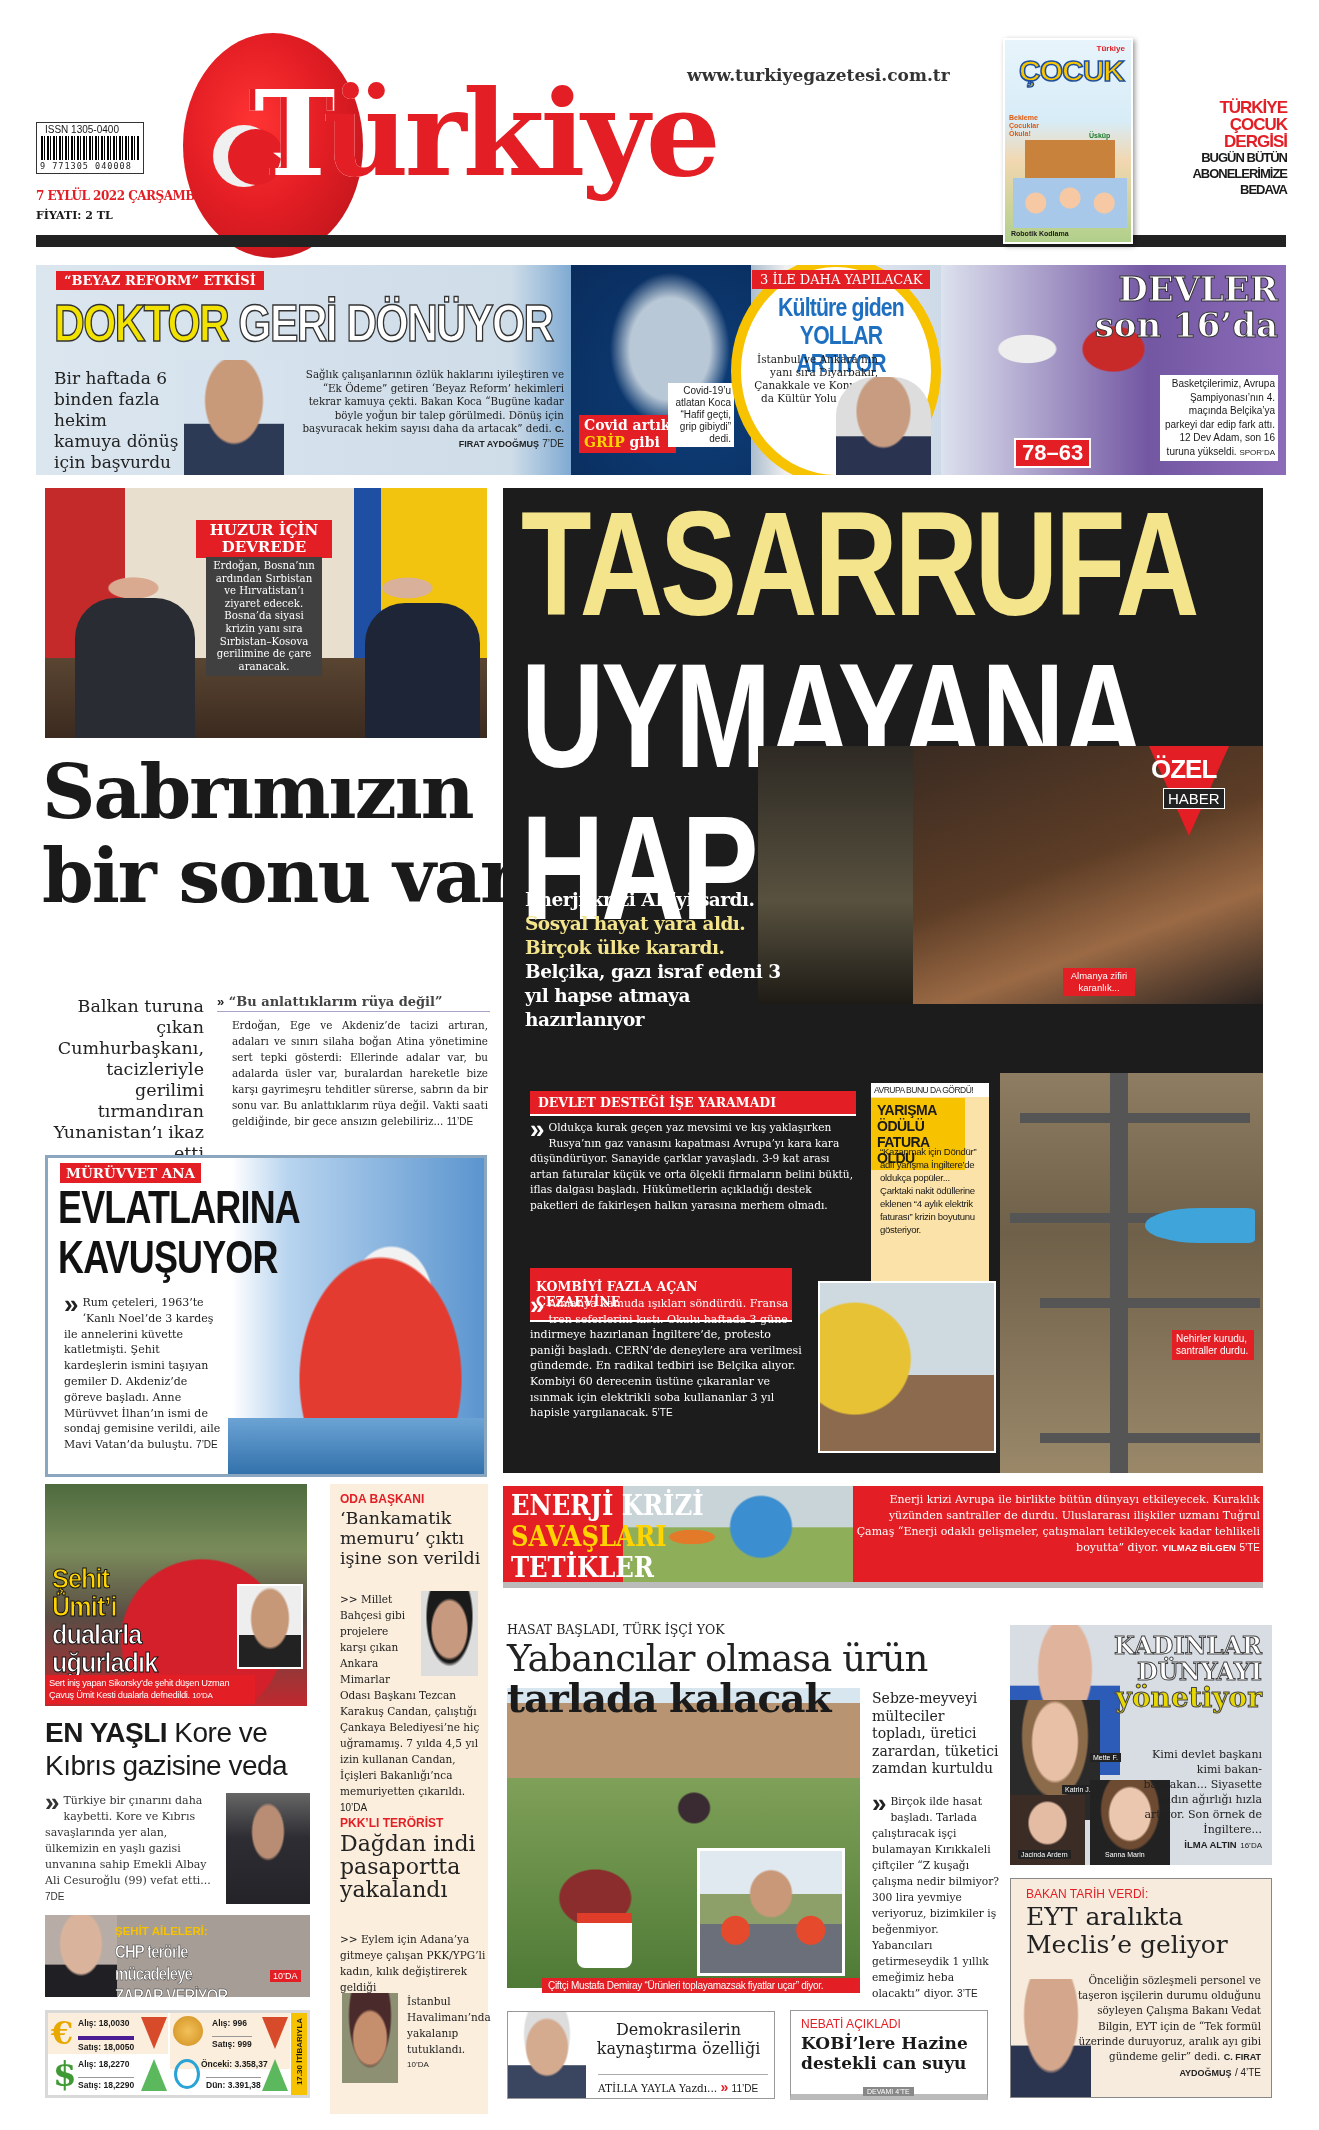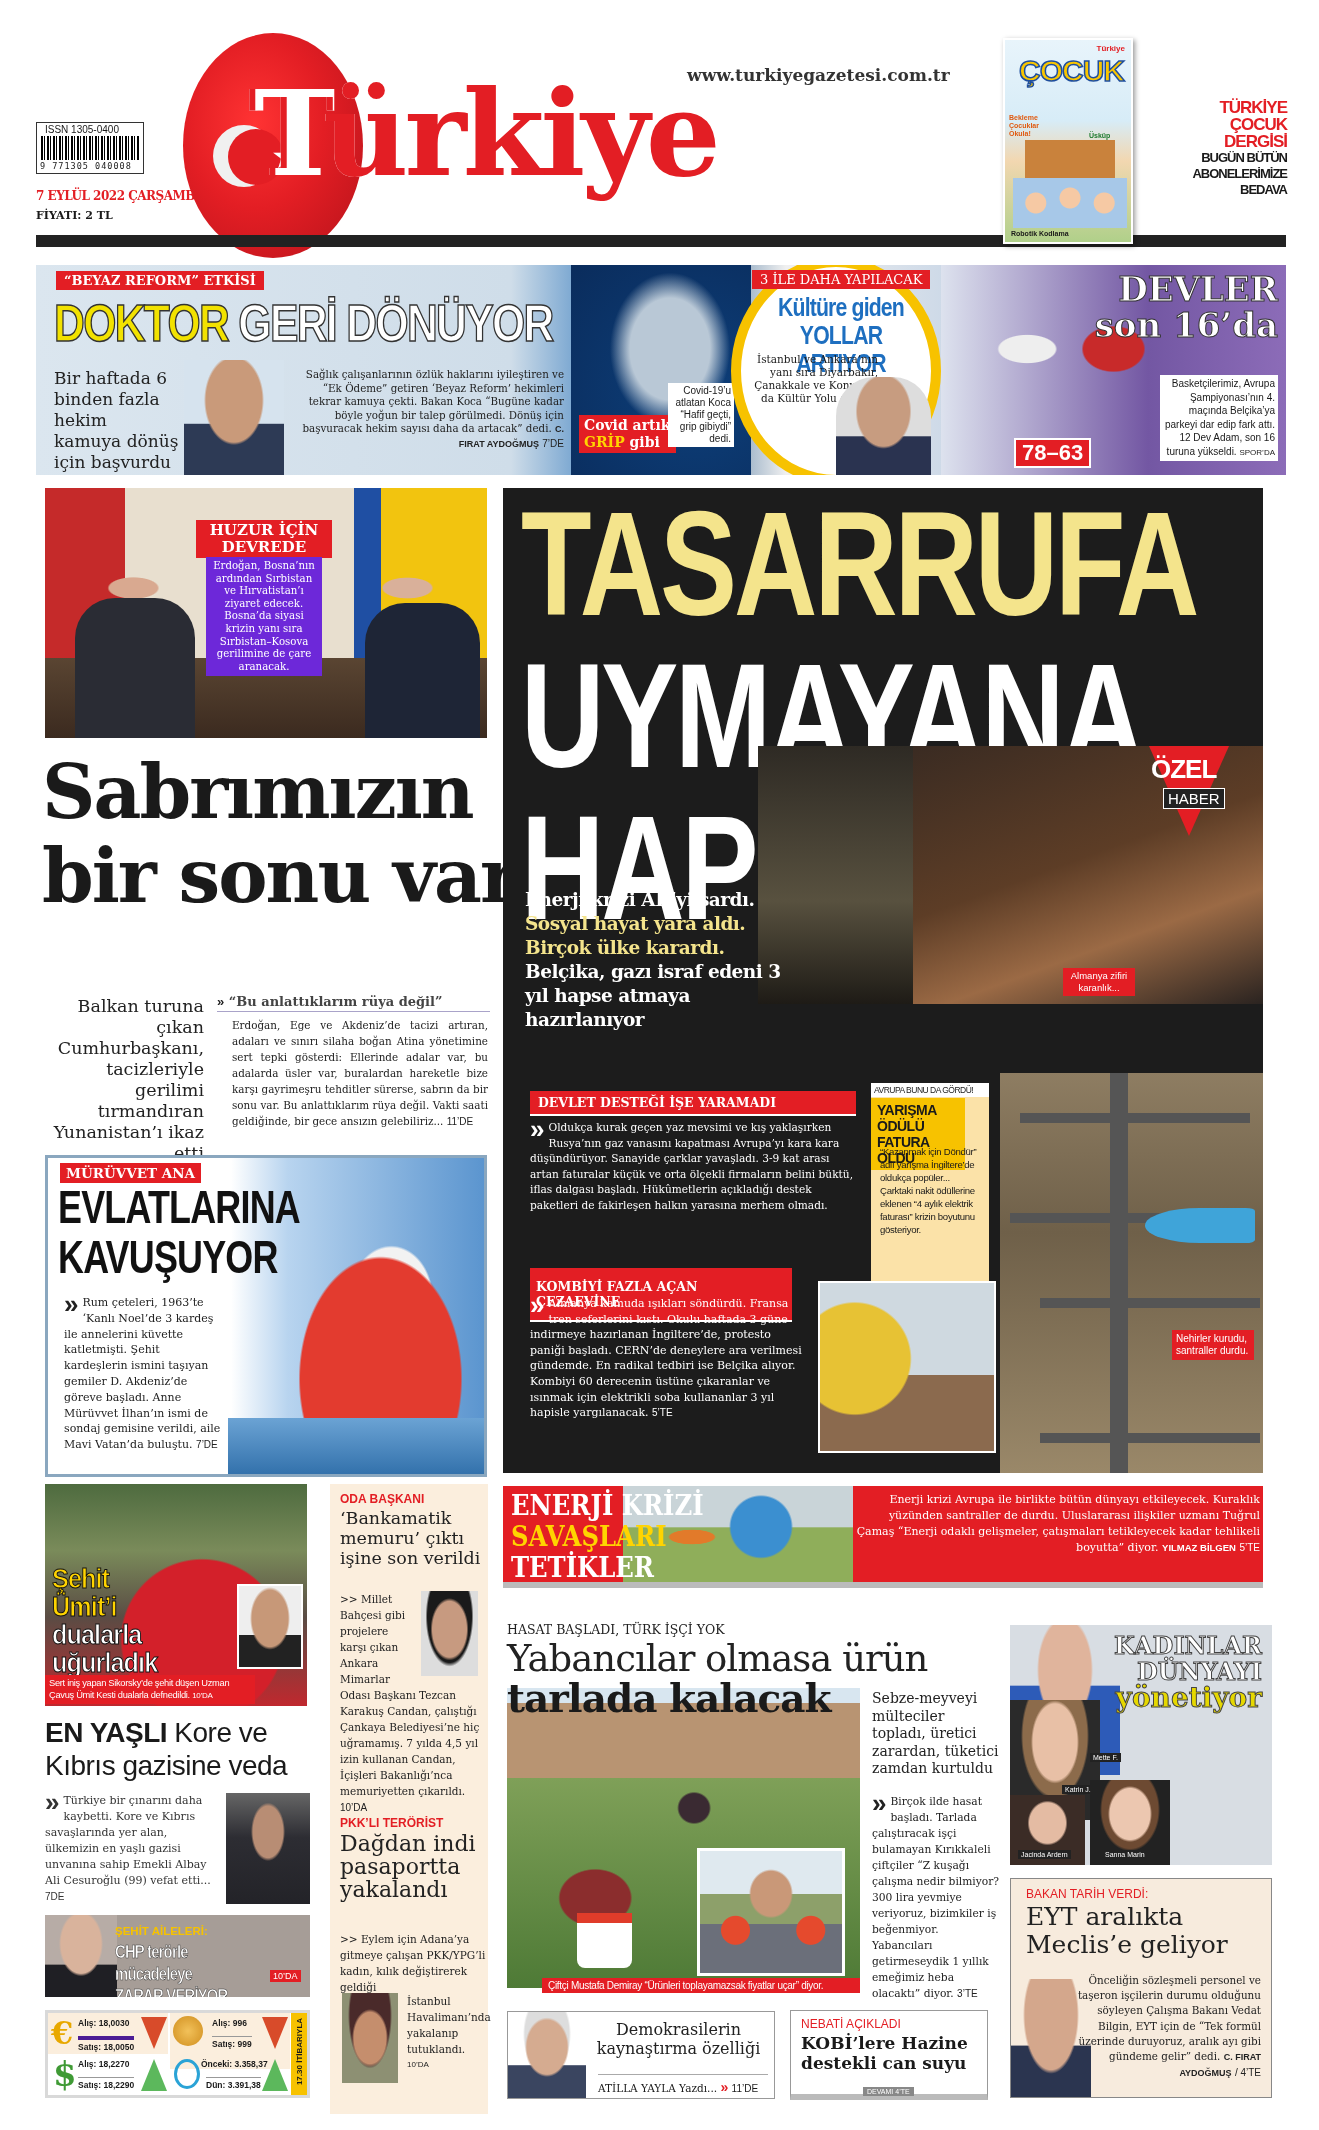--- a/index.html
+++ b/index.html
@@ -98,21 +98,21 @@
     <span>Basketçilerimiz, Avrupa Şampiyonası’nın 4. maçında Belçika’ya parkeyi dar edip fark attı. 12 Dev Adam, son 16 turuna yükseldi.</span> <span class="ref" style="font-size:8px">SPOR’DA</span>
   </div>
 </div>
 
 <div class="photo" style="left:45px;top:488px;width:442px;height:250px;background:radial-gradient(ellipse at 20% 40%,#d9a990 0 24px,transparent 26px),radial-gradient(ellipse at 82% 40%,#d9b09a 0 24px,transparent 26px),linear-gradient(90deg,#c52a2a 0 18%,#e8dfcf 18% 70%,#1f4fa3 70% 76%,#f2c40f 76% 100%);">
   <div class="abs" style="left:0;bottom:0;width:442px;height:80px;background:linear-gradient(#5a4532,#3b2a1f)"></div>
   <div class="abs" style="left:30px;top:110px;width:120px;height:140px;background:#2a2c34;border-radius:40px 40px 0 0"></div>
   <div class="abs" style="left:320px;top:115px;width:115px;height:135px;background:#1e2536;border-radius:40px 40px 0 0"></div>
 </div>
 <div class="abs redbg serif" style="left:196px;top:520px;width:136px;font-weight:bold;font-size:15px;line-height:17px;text-align:center;padding:2px 8px">HUZUR İÇİN DEVREDE</div>
-<div class="abs serif" style="left:206px;top:557px;width:116px;background:#6d28d9;color:#fff;font-size:10.2px;line-height:12.6px;text-align:center;padding:3px 4px">Erdoğan, Bosna’nın ardından Sırbistan ve Hırvatistan’ı ziyaret edecek. Bosna’da siyasi krizin yanı sıra Sırbistan–Kosova gerilimine de çare aranacak.</div>
+<div class="abs serif" style="left:206px;top:557px;width:116px;background:#404040;color:#fff;font-size:10.2px;line-height:12.6px;text-align:center;padding:3px 4px">Erdoğan, Bosna’nın ardından Sırbistan ve Hırvatistan’ı ziyaret edecek. Bosna’da siyasi krizin yanı sıra Sırbistan–Kosova gerilimine de çare aranacak.</div>
 
 <div class="abs serif" style="left:42px;top:750px;font-weight:bold;font-size:74px;line-height:84px;letter-spacing:-2px;color:#1a1a1a">
   <div>Sabrımızın</div>
   <div>bir sonu var</div>
 </div>
 <div class="abs serif" style="left:42px;top:996px;width:162px;font-size:17.5px;line-height:21px;text-align:right;color:#222">Balkan turuna çıkan Cumhurbaşkanı, tacizleriyle gerilimi tırmandıran Yunanistan’ı ikaz etti</div>
 <div class="abs serif" style="left:217px;top:993px;width:273px;border-bottom:1px solid #a9a3c9;font-weight:bold;font-size:13px;line-height:18px;color:#444">
   <span class="sans" style="color:#222">»</span>
   <span>“Bu anlattıklarım rüya değil”</span>
 </div>
@@ -303,20 +303,24 @@
 <div class="abs" style="left:1010px;top:1625px;width:262px;height:240px;background:#d8dde3;overflow:hidden">
   <div class="photo" style="left:0;top:0;width:110px;height:150px;background:radial-gradient(ellipse at 50% 30%,#e0b49c 0 26px,transparent 28px),linear-gradient(#d8dde3 40%,#2d5bb8 41%)"></div>
   <div class="photo" style="left:0;top:75px;width:90px;height:120px;background:radial-gradient(ellipse at 50% 35%,#e8c0a6 0 22px,transparent 24px),radial-gradient(ellipse at 50% 30%,#8c6b4b 0 32px,transparent 34px),#2a2a2a"></div>
   <div class="photo" style="left:0;top:170px;width:75px;height:70px;background:radial-gradient(ellipse at 50% 40%,#e4bba3 0 18px,transparent 20px),#3b2c26"></div>
   <div class="photo" style="left:80px;top:155px;width:80px;height:85px;background:radial-gradient(ellipse at 50% 40%,#ecc7b0 0 20px,transparent 22px),radial-gradient(ellipse at 50% 35%,#6d4a32 0 28px,transparent 30px),#222"></div>
   <div class="abs serif" style="right:10px;top:8px;text-align:right;font-weight:bold;font-size:24px;line-height:26px">
     <div style="color:#fff;-webkit-text-stroke:1px #444">KADINLAR</div>
     <div style="color:#fff;-webkit-text-stroke:1px #444">DÜNYAYI</div>
     <div style="color:#e6d800;-webkit-text-stroke:1px #444;font-size:28px">yönetiyor</div>
   </div>
+  <div class="abs serif" style="right:10px;top:122px;width:120px;text-align:right;font-size:11px;line-height:15px;color:#222">
+    <span>Kimi devlet başkanı kimi bakan-başbakan... Siyasette kadın ağırlığı hızla artıyor. Son örnek de İngiltere...</span>
+    <div><b class="sans" style="font-size:9.5px">İLMA ALTIN</b> <span class="ref" style="font-size:8px">16’DA</span></div>
+  </div>
   <div class="abs sans" style="left:80px;top:128px;background:#222;color:#fff;font-size:7px;padding:1px 3px">Mette F.</div>
   <div class="abs sans" style="left:52px;top:160px;background:#222;color:#fff;font-size:7px;padding:1px 3px">Katrin J.</div>
   <div class="abs sans" style="left:8px;top:225px;background:#222;color:#fff;font-size:7px;padding:1px 3px">Jacinda Ardern</div>
   <div class="abs sans" style="left:92px;top:225px;background:#222;color:#fff;font-size:7px;padding:1px 3px">Sanna Marin</div>
 </div>
 
 <div class="abs" style="left:1010px;top:1878px;width:262px;height:220px;background:#f7ebdd;border:1px solid #888;overflow:hidden">
   <div class="abs sans red" style="left:15px;top:8px;font-size:12px">BAKAN TARİH VERDİ:</div>
   <div class="abs serif" style="left:15px;top:24px;width:240px;font-size:25px;line-height:28px;color:#222">EYT aralıkta Meclis’e geliyor</div>
   <div class="photo" style="left:0;top:100px;width:80px;height:120px;background:radial-gradient(ellipse at 50% 30%,#d4a78c 0 26px,transparent 28px),linear-gradient(#f7ebdd 55%,#2b3550 56%)"></div>

